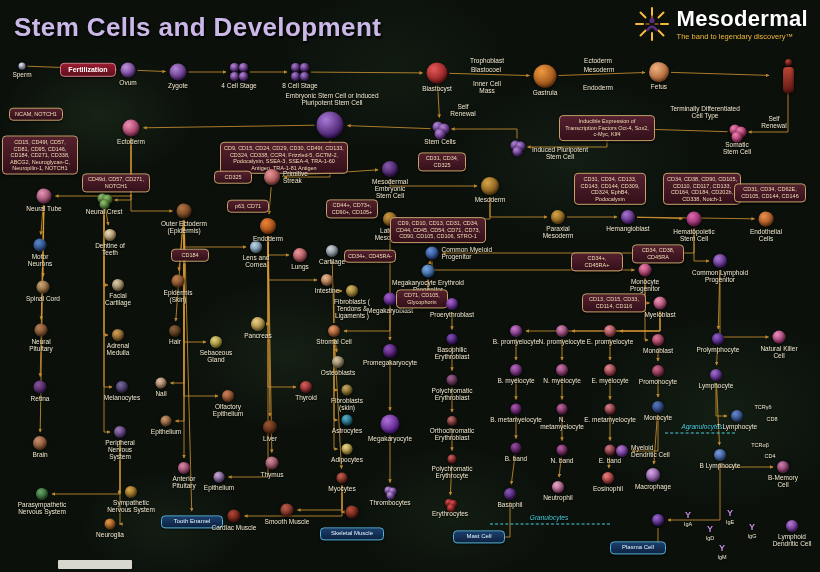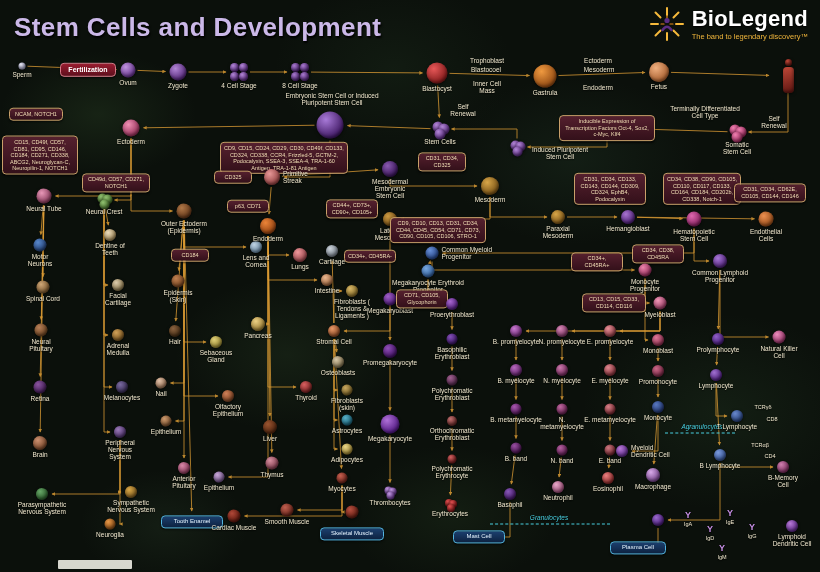--- a/index.html
+++ b/index.html
@@ -65,21 +65,21 @@
       </g>
       <g stroke="#e88a1a" stroke-width="1.2" stroke-linecap="round">
         <line x1="18" y1="10" x2="18" y2="13"></line>
         <line x1="12" y1="18" x2="15" y2="18"></line>
         <line x1="21" y1="18" x2="24" y2="18"></line>
       </g>
       <circle cx="18" cy="14.5" r="2.6" fill="#5a2d82"></circle>
       <path d="M13.5 24 Q18 17.5 22.5 24" stroke="#5a2d82" stroke-width="2.6" fill="none" stroke-linecap="round"></path>
     </svg>
     <div class="logo-text">
-      <div class="logo-name">BioLegend</div>
+      <div class="logo-name">Mesodermal</div>
       <div class="logo-tag">The band to legendary discovery™</div>
     </div>
   </div>
   <div id="diagram">
       <svg class="edges" width="820" height="572">
         <defs>
           <marker id="arr" markerWidth="6" markerHeight="6" refX="3.5" refY="2" orient="auto">
             <path d="M0,0 L4,2 L0,4 Z" fill="#dc9c34"></path>
           </marker>
         </defs>

